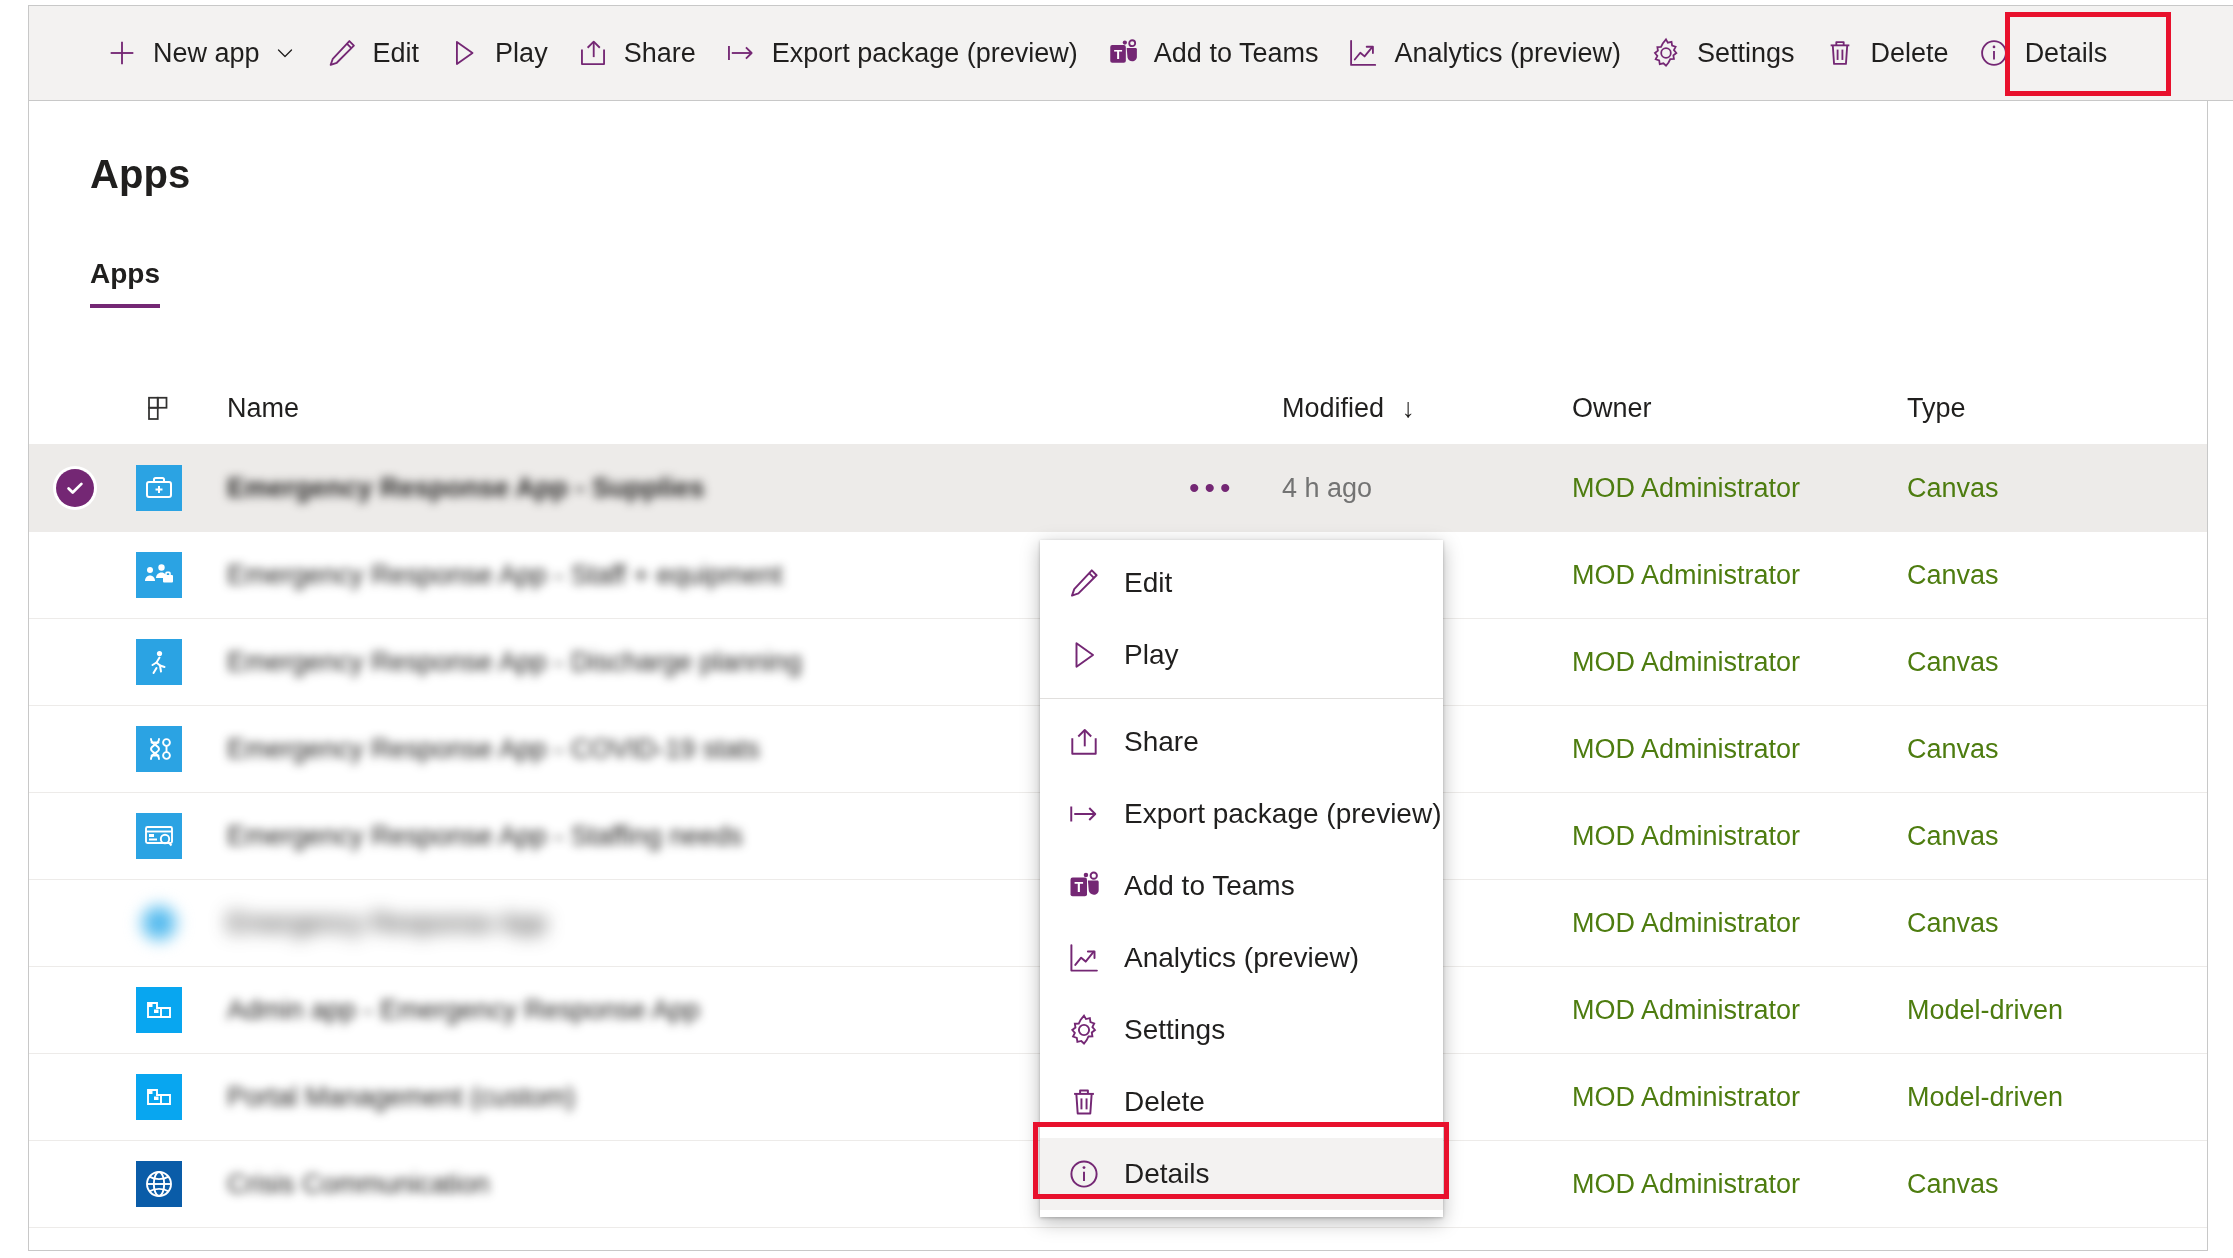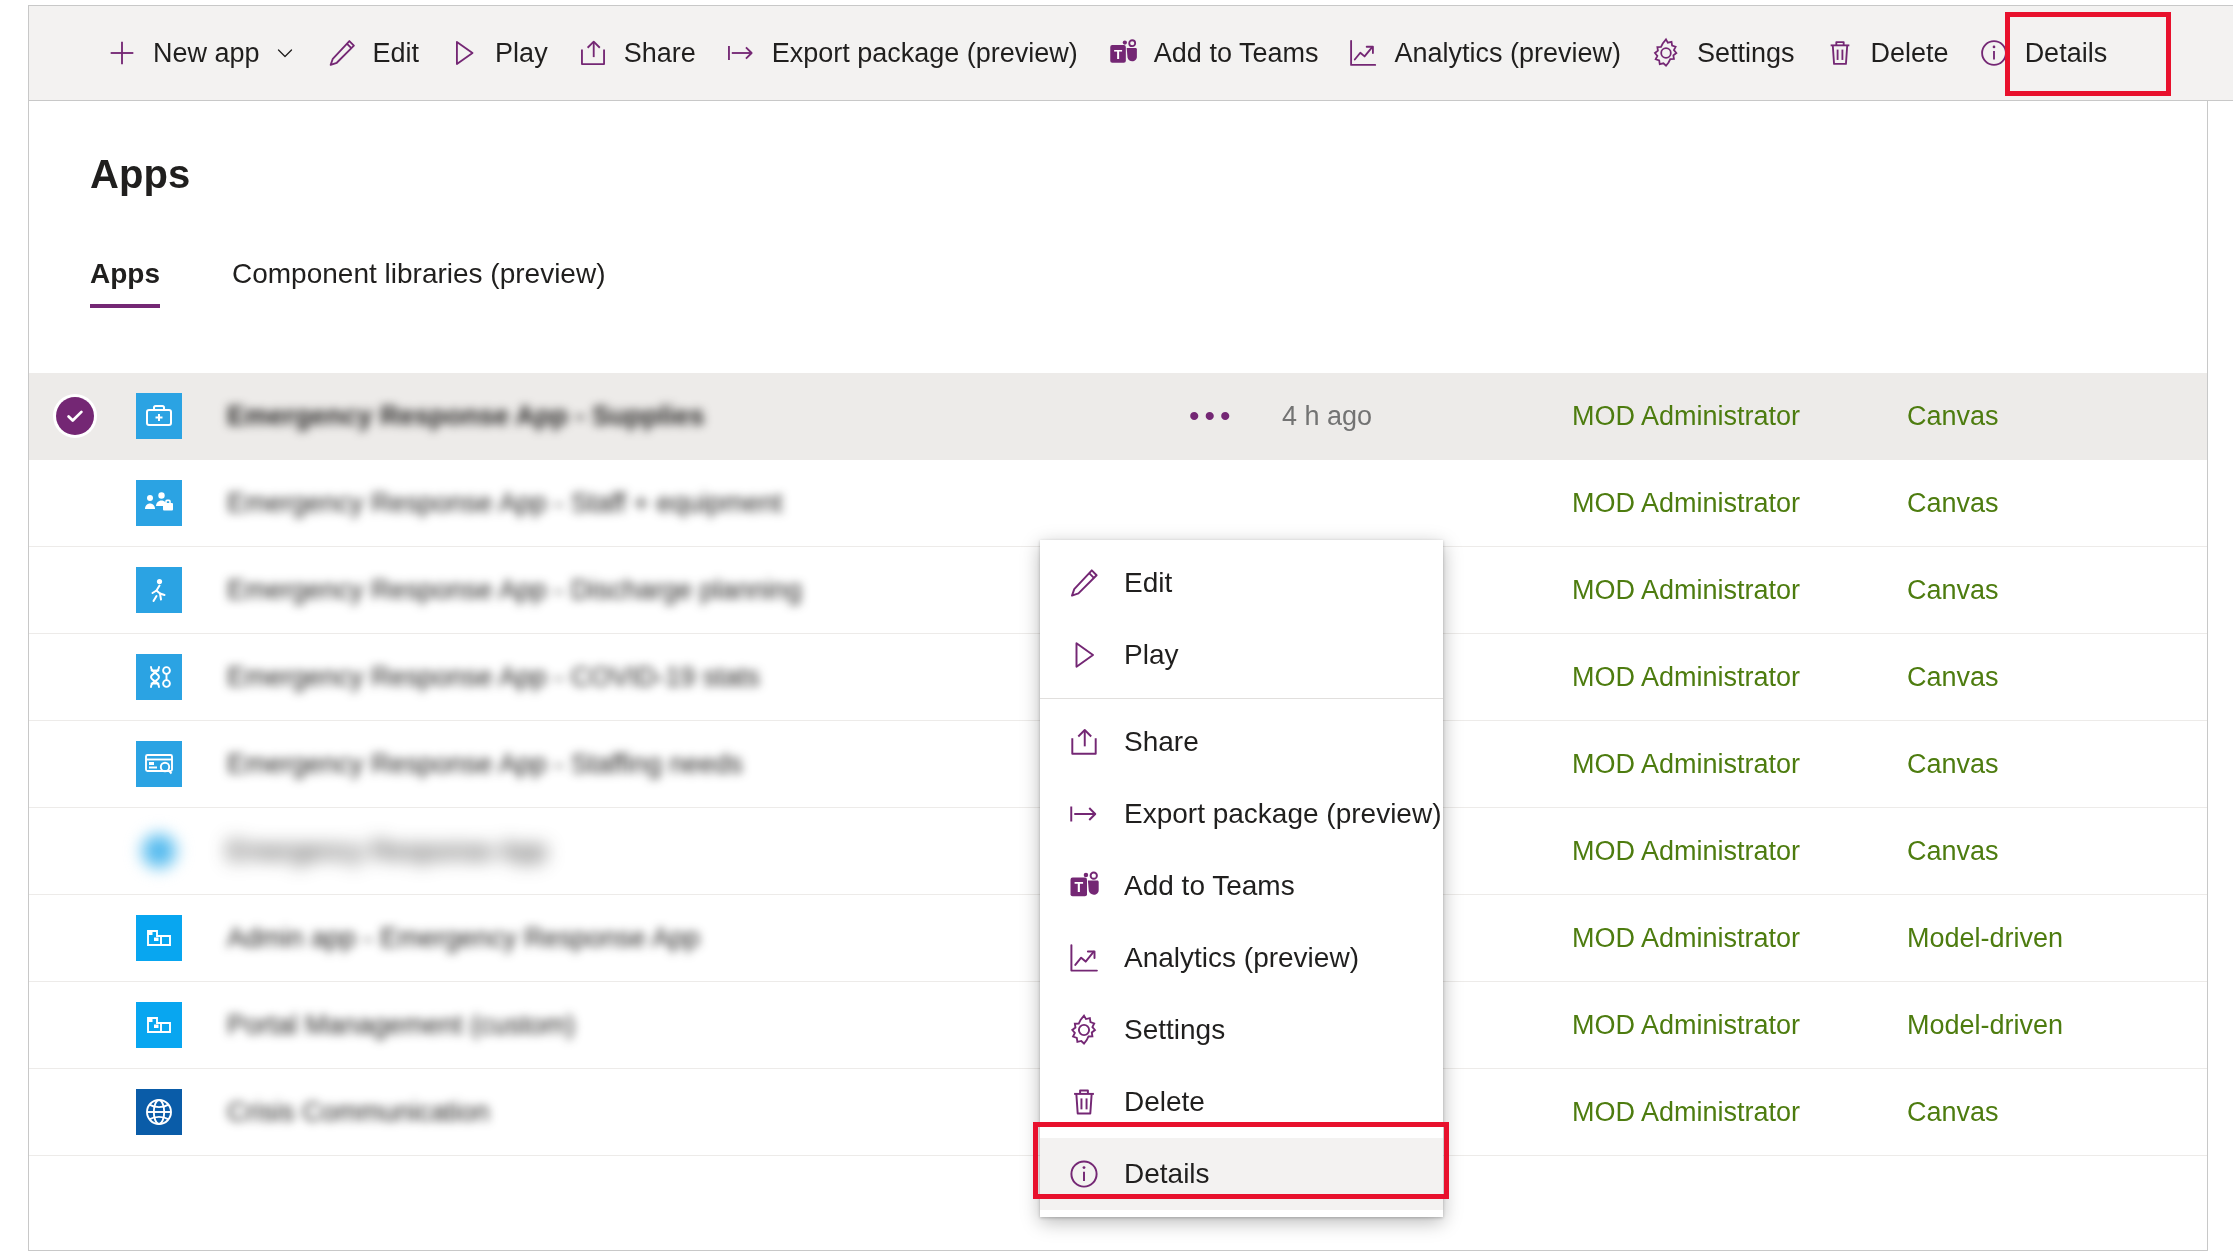--- a/index.html
+++ b/index.html
@@ -376,24 +376,41 @@
         </span>
         <span>Details</span>
       </button>
     </div>
   <div class="redbox" id="redbox-toolbar"></div>
 
   <div class="page-title">Apps</div>
 
   <div class="pivot" id="pivot">
       <div class="pivot-tab selected"><span>Apps</span></div>
-      <div class="pivot-tab"><span>Component libraries (preview)</span></div>
     </div>
 
   <div class="list">
+    <div class="list-header">
+      <div class="c-check"></div>
+      <div class="c-icon hdr-grid">
+        <svg width="30" height="30" viewBox="0 0 24 24" fill="none" stroke="#323130" stroke-width="1.4">
+          <rect x="4" y="3" width="7" height="8"></rect>
+          <rect x="11" y="3" width="7" height="8"></rect>
+          <rect x="4" y="11" width="7" height="9"></rect>
+        </svg>
+      </div>
+      <div class="c-name hdr-label">Name</div>
+      <div class="c-ell"></div>
+      <div class="c-mod hdr-label">
+        <span>Modified</span>
+        <span style="margin-left:10px;">↓</span>
+      </div>
+      <div class="c-owner hdr-label">Owner</div>
+      <div class="c-type hdr-label">Type</div>
+    </div>
     <div id="rows">
         <div class="row selected">
           <div class="c-check">
             <span class="check">
               <svg width="22" height="22" viewBox="0 0 24 24" fill="none" stroke="#ffffff" stroke-width="3" stroke-linecap="round" stroke-linejoin="round">
                 <path d="M5 12.5l4.5 4.5L19 7.5"></path>
               </svg>
             </span>
           </div>
           <div class="c-icon">

